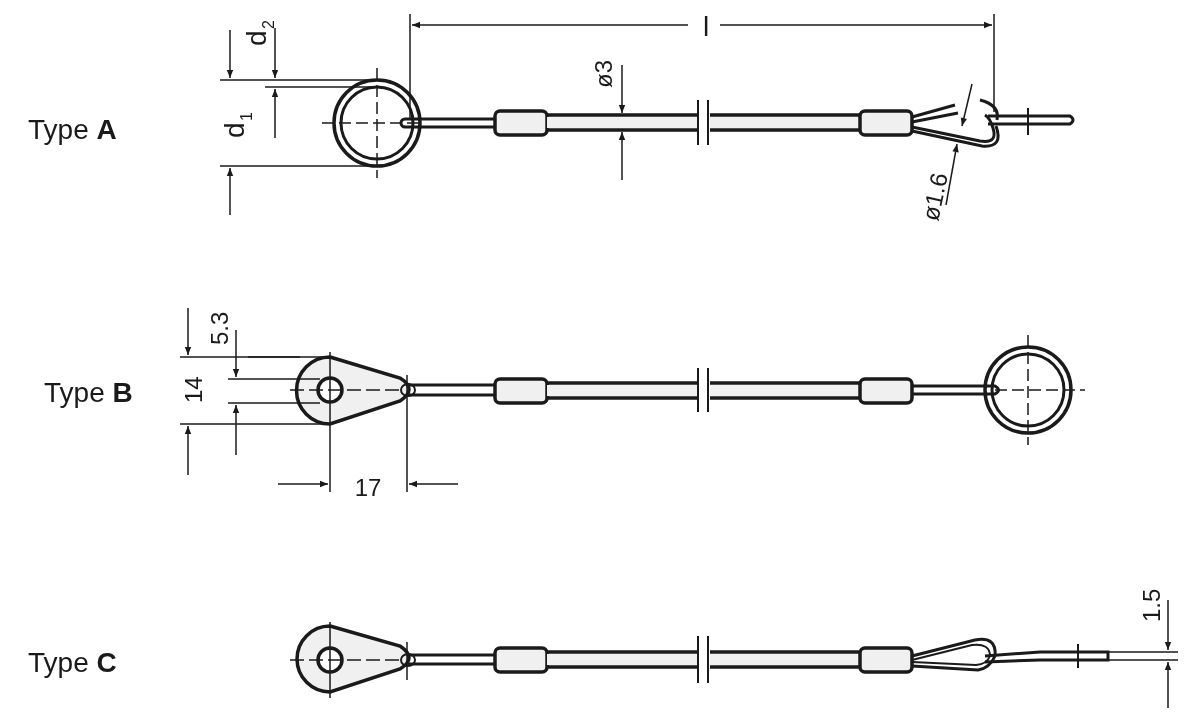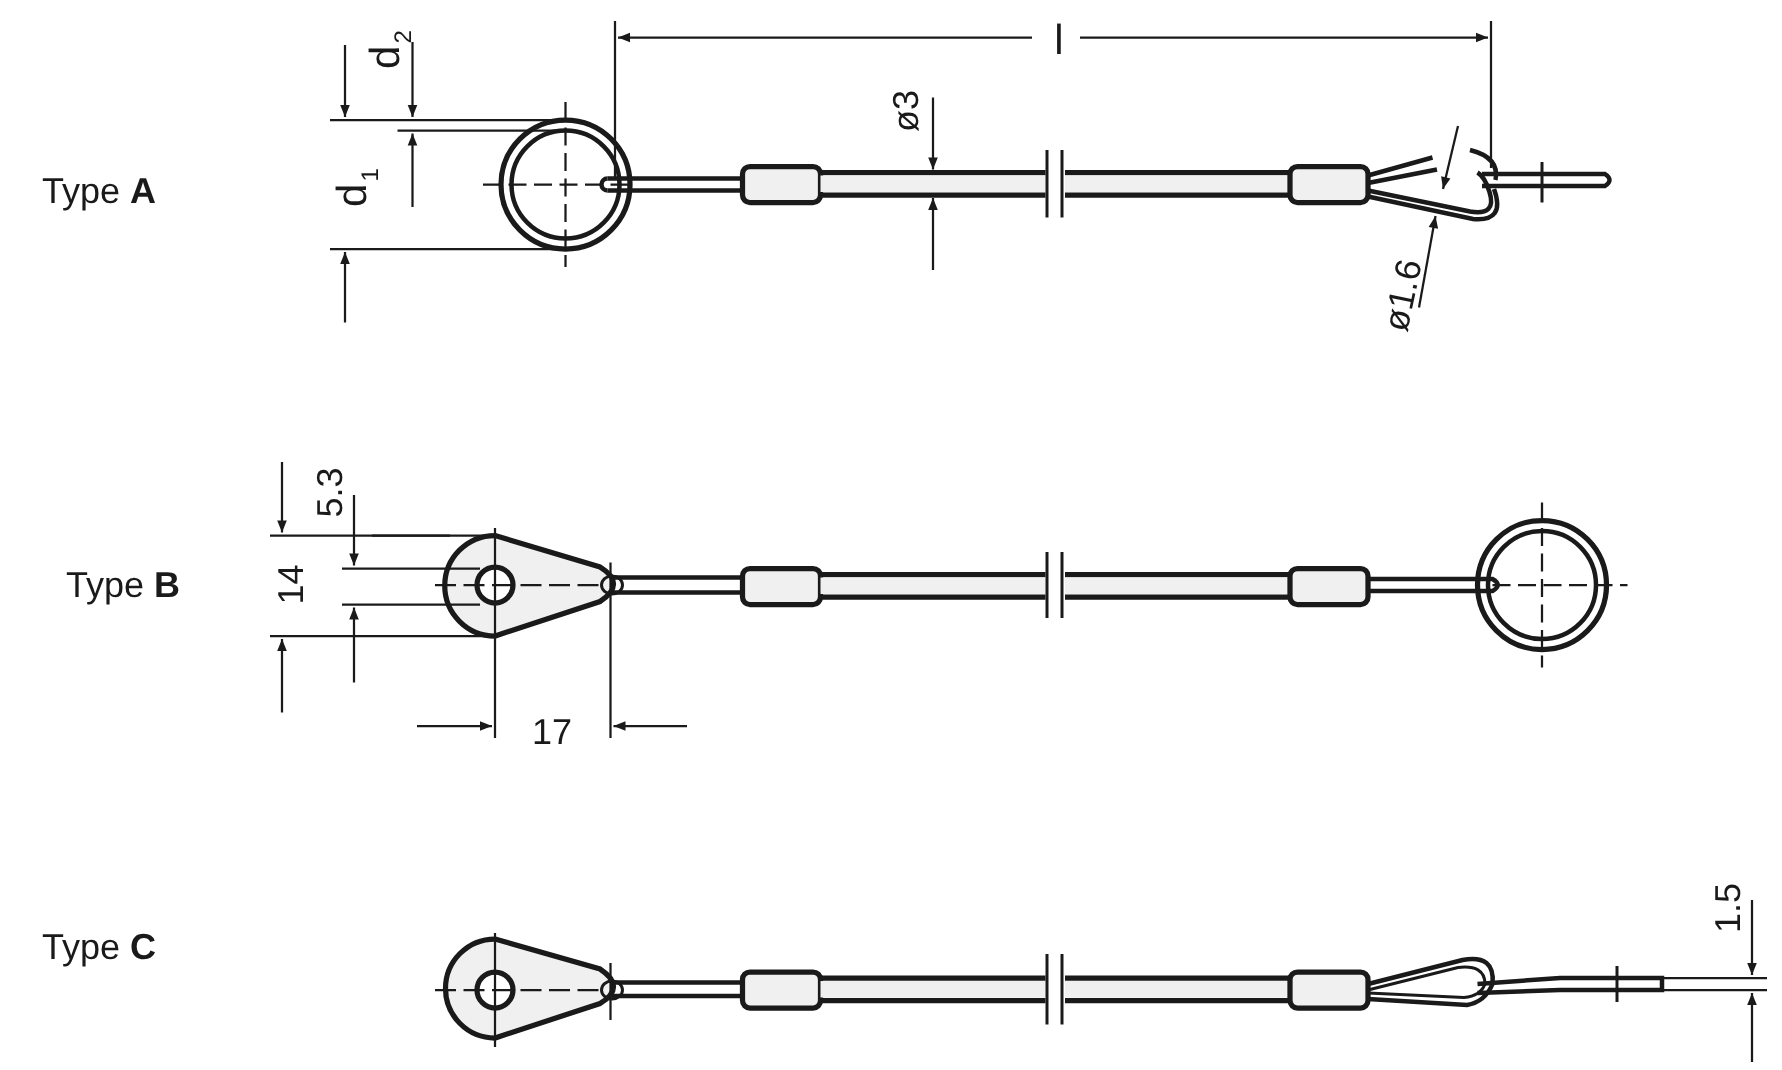--- a/index.html
+++ b/index.html
@@ -1,33 +1,33 @@
 <!DOCTYPE html>
 <html><head>
 <meta charset="utf-8">
 <style>
   html, body { margin: 0; padding: 0; background: #ffffff; }
   body { width: 1188px; height: 713px; position: relative; overflow: hidden; font-family: "Liberation Sans", sans-serif; }
-  .type-label { position: absolute; font-size: 24px; color: #1a1a1a; font-family: "Liberation Sans", sans-serif; }
+  .type-label { position: absolute; font-size: 28px; color: #1a1a1a; font-family: "Liberation Sans", sans-serif; }
   .type-label b { font-weight: bold; }
   svg { position: absolute; left: 0; top: 0; }
   .dim { font-family: "Liberation Sans", sans-serif; font-size: 24px; fill: #1a1a1a; }
 </style>
 </head>
 <body>
 
 <div class="type-label" style="left:28px; top:114px;">
   <span>Type</span>
   <b>A</b>
 </div>
 <div class="type-label" style="left:44px; top:377px;">
   <span>Type</span>
   <b>B</b>
 </div>
-<div class="type-label" style="left:28px; top:618px;">
+<div class="type-label" style="left:28px; top:647px;">
   <span>Type</span>
   <b>C</b>
 </div>
 
 <svg width="1188" height="713" viewBox="0 0 1188 713">
   <defs>
     <marker id="arr" viewBox="0 0 10 10" refX="10" refY="5" markerWidth="14" markerHeight="8" orient="auto-start-reverse" markerUnits="userSpaceOnUse">
       <path d="M0,1 L10,5 L0,9 z" fill="#1a1a1a"></path>
     </marker>
   </defs>

